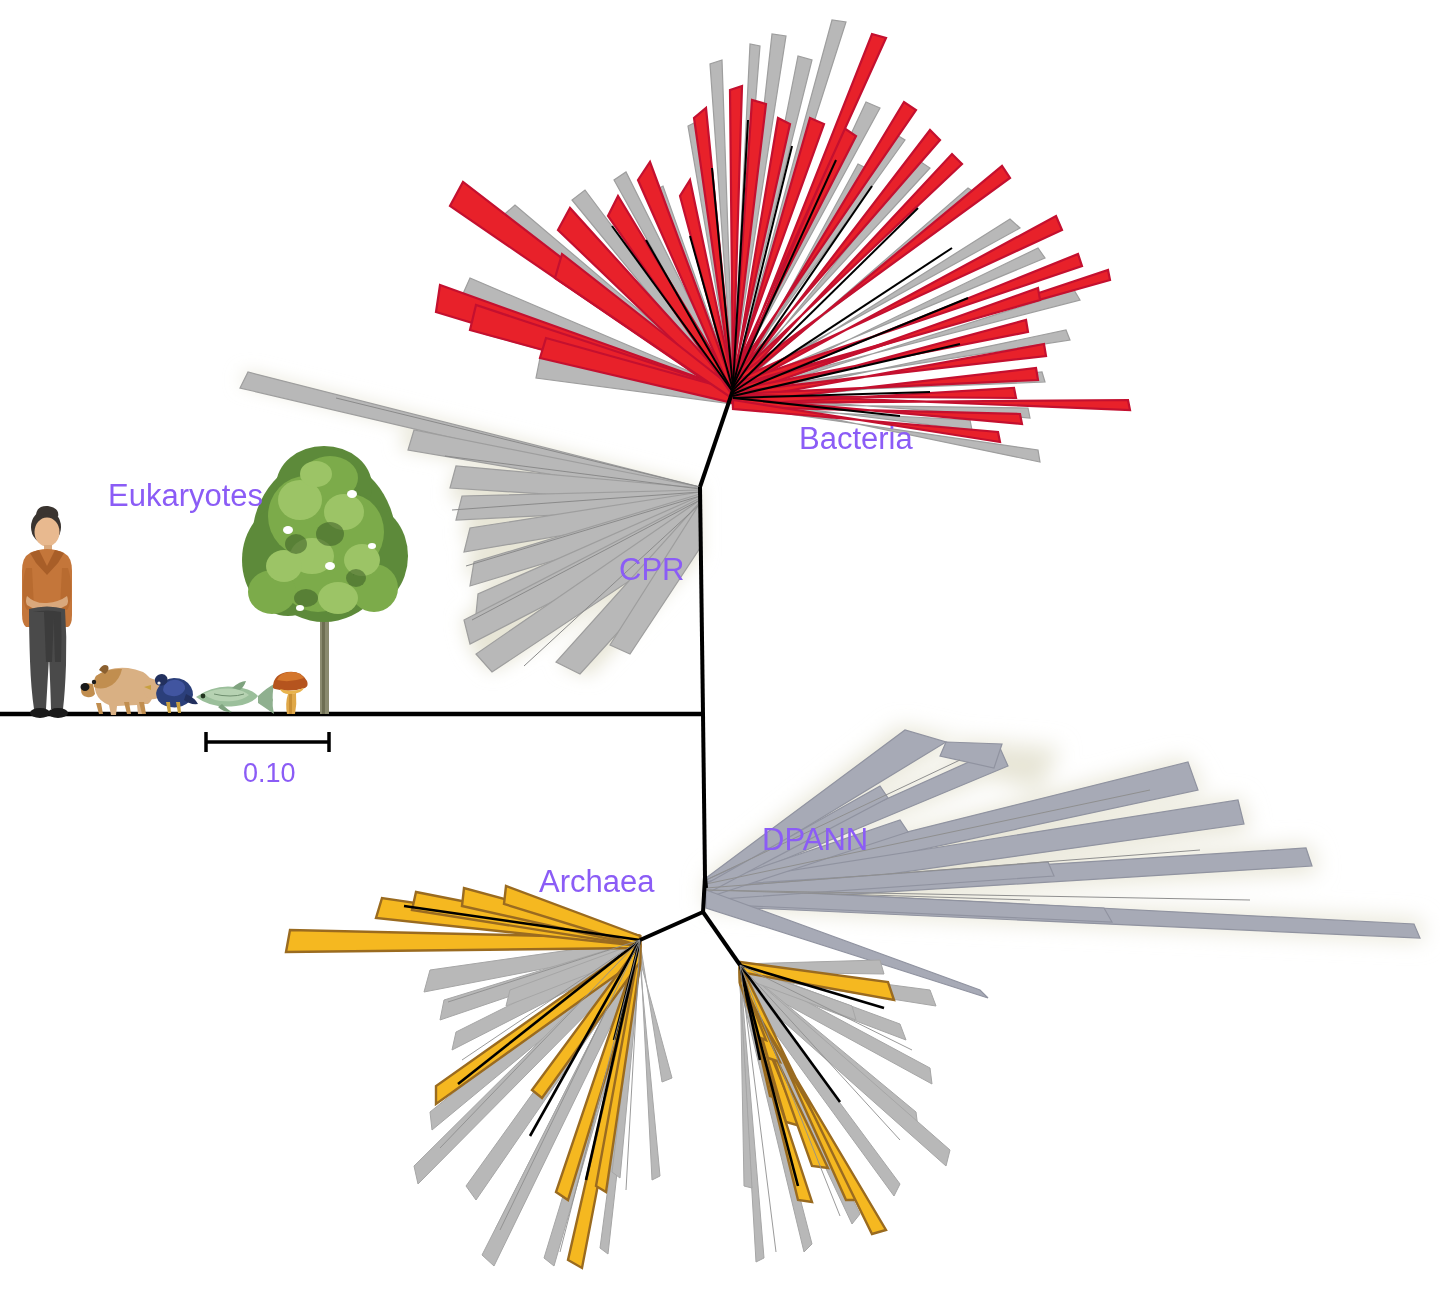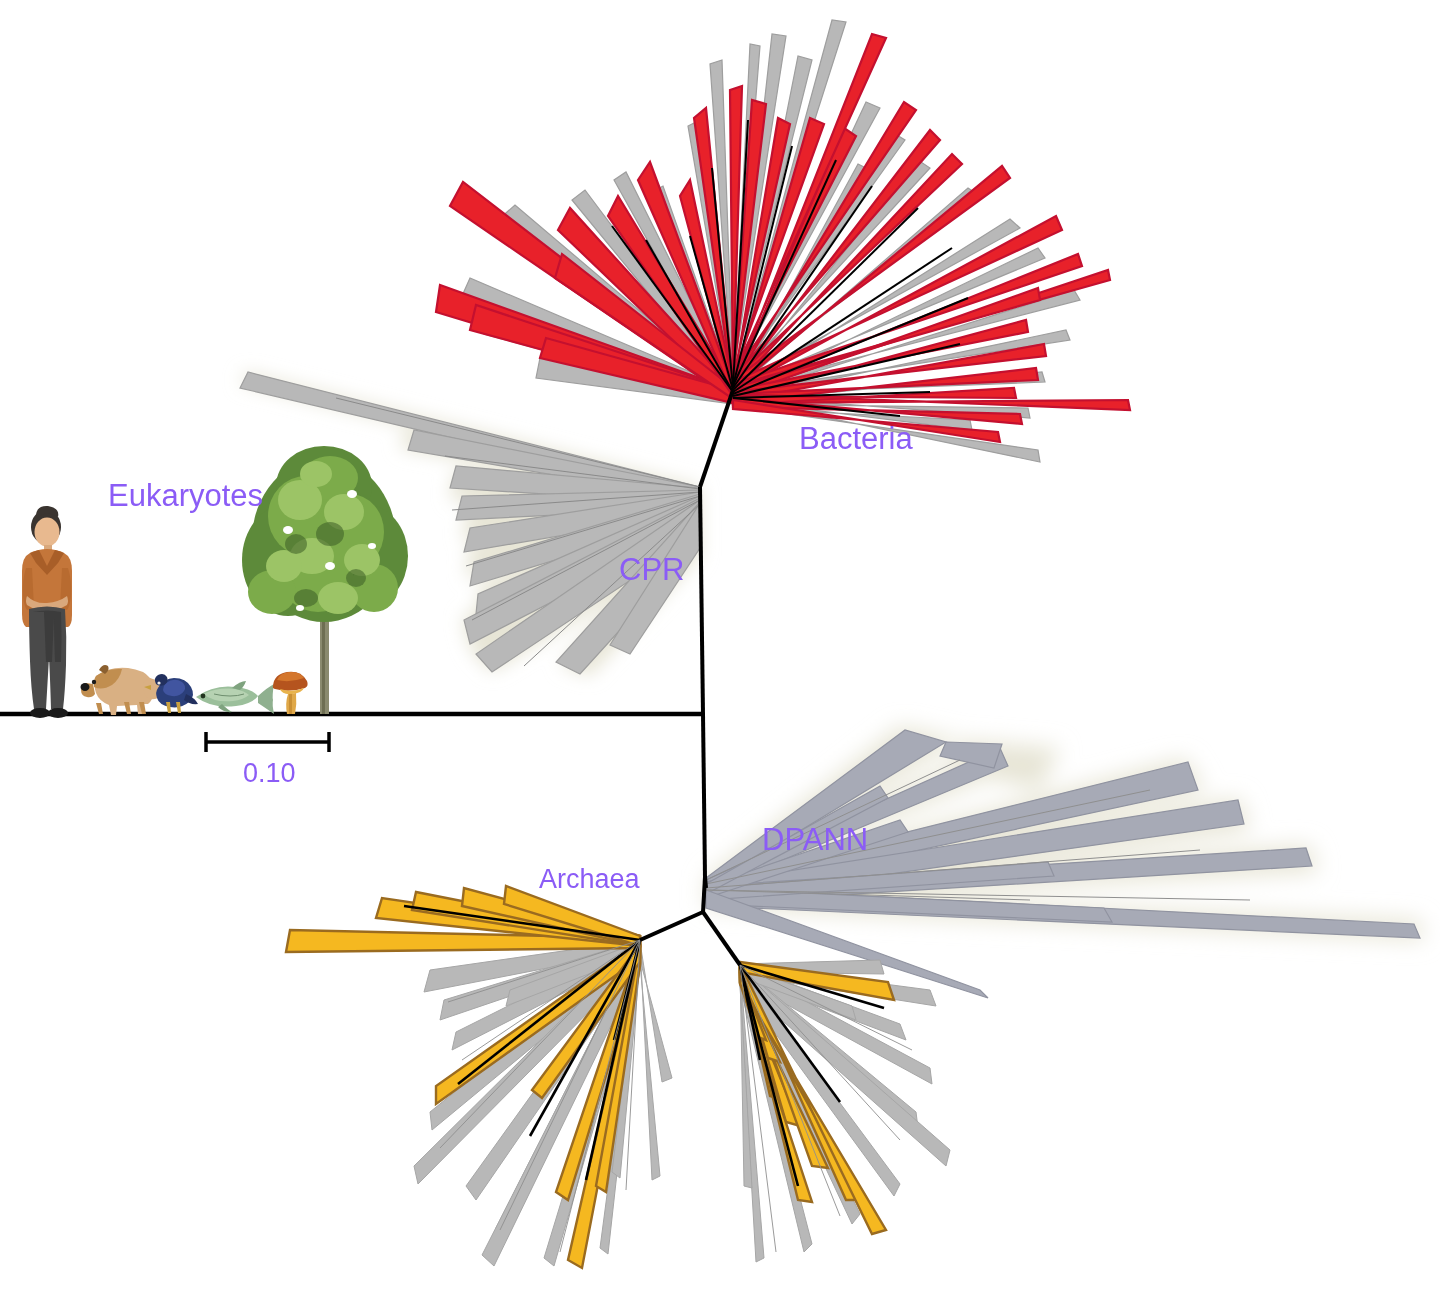--- a/index.html
+++ b/index.html
@@ -5,21 +5,21 @@
   html,body{margin:0;padding:0;background:#ffffff;}
   body{width:1440px;height:1299px;overflow:hidden;font-family:"Liberation Sans",sans-serif;}
   #stage{position:relative;width:1440px;height:1299px;background:#fff;}
   #tree{position:absolute;left:0;top:0;width:1440px;height:1299px;}
   .lbl{position:absolute;color:#8b5cf6;font-family:"Liberation Sans",sans-serif;
        white-space:nowrap;font-weight:400;}
   #lbl-bacteria{left:799px;top:421px;font-size:31px;}
   #lbl-eukaryotes{left:108px;top:478px;font-size:31px;}
   #lbl-cpr{left:619px;top:552px;font-size:31px;}
   #lbl-dpann{left:762px;top:774px;font-size:31px;margin-top:48px;}
-  #lbl-archaea{left:539px;top:864px;font-size:27px;}
+  #lbl-archaea{left:539px;top:864px;font-size:31px;}
   #lbl-scale{left:243px;top:758px;font-size:27px;}
 </style>
 </head>
 <body>
 
 <div id="stage">
 
   <svg id="tree" viewBox="0 0 1440 1299">
     <defs>
       <filter id="softglow" x="-40%" y="-40%" width="180%" height="180%">

